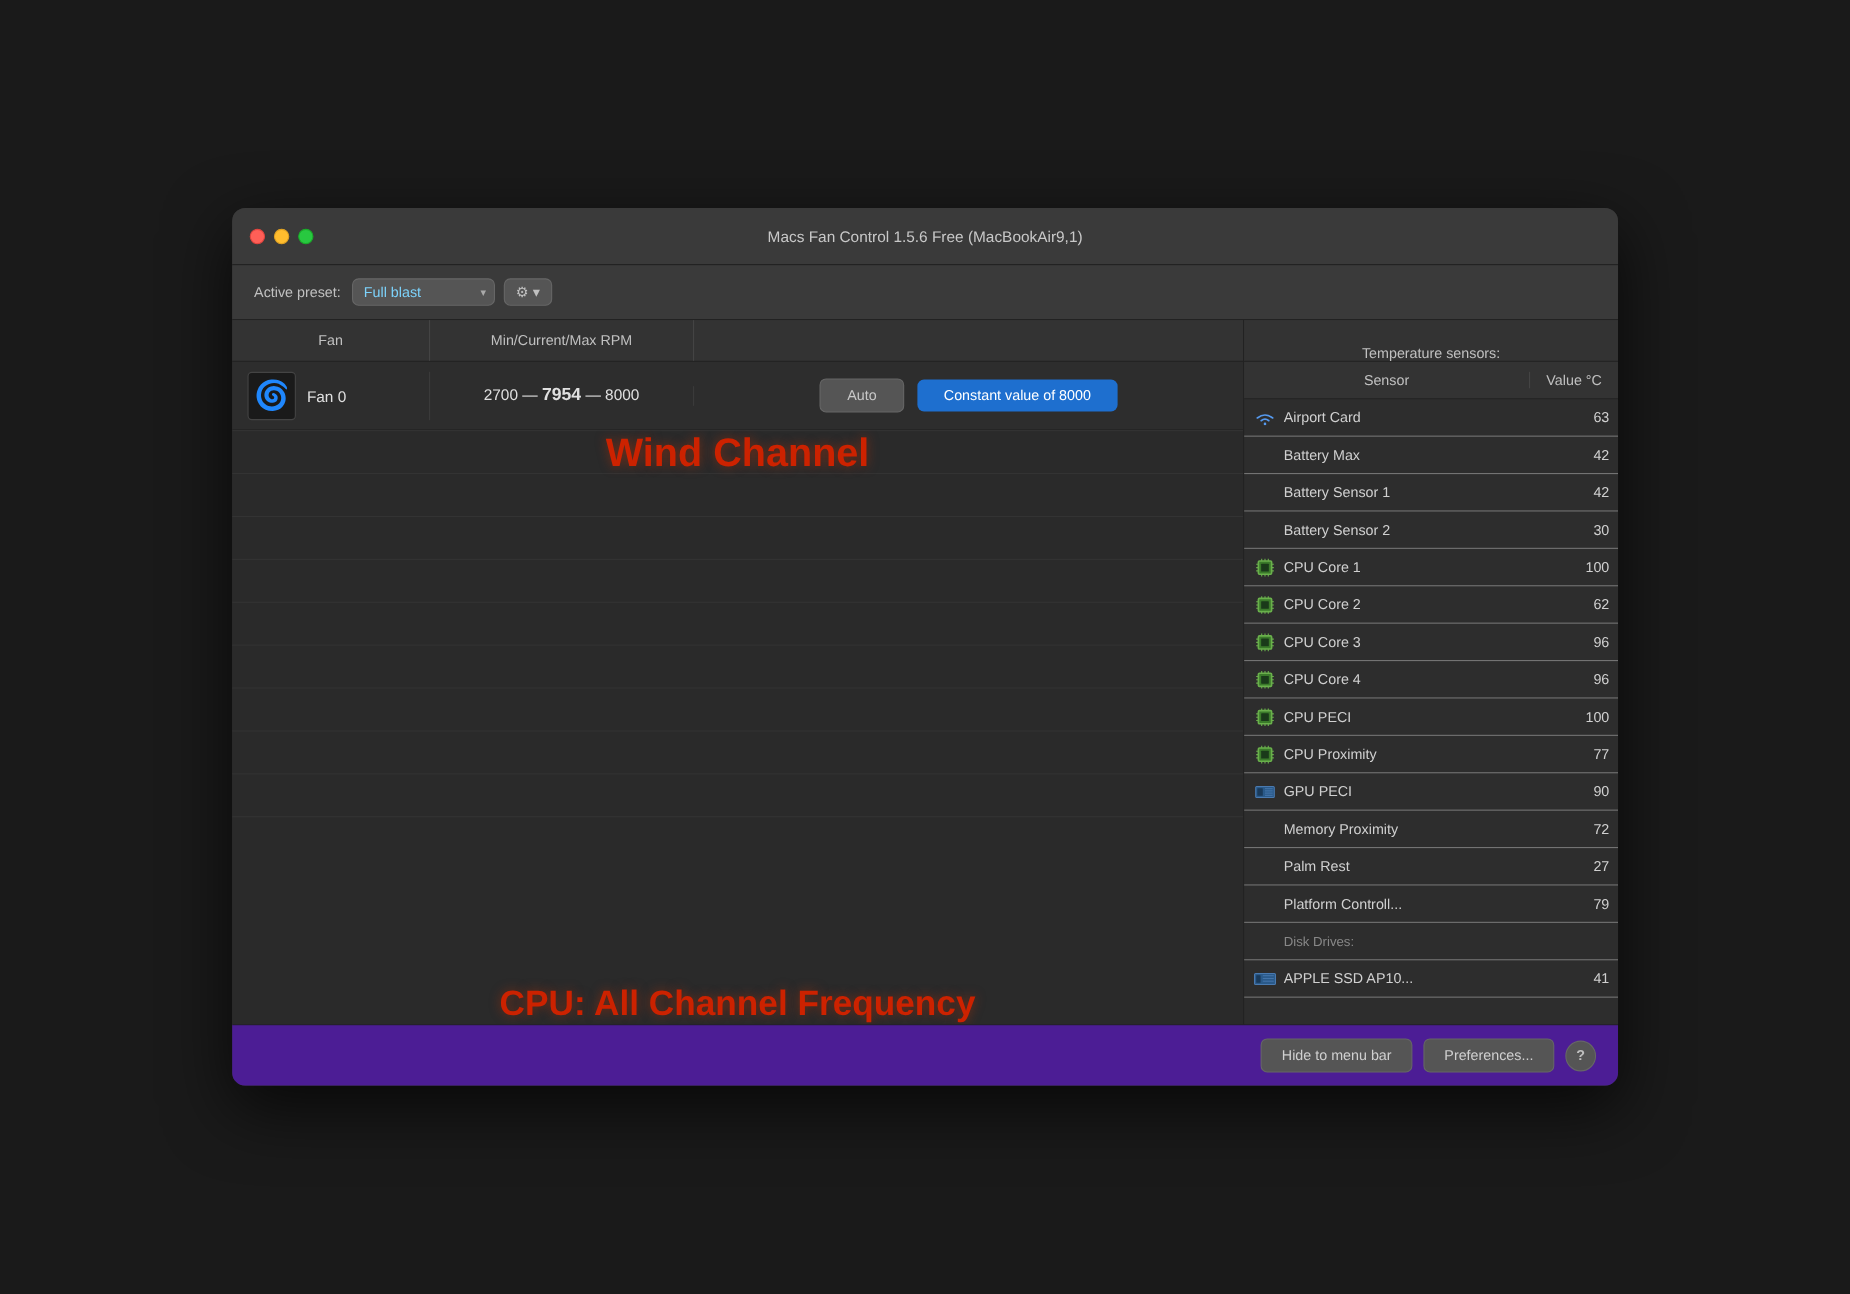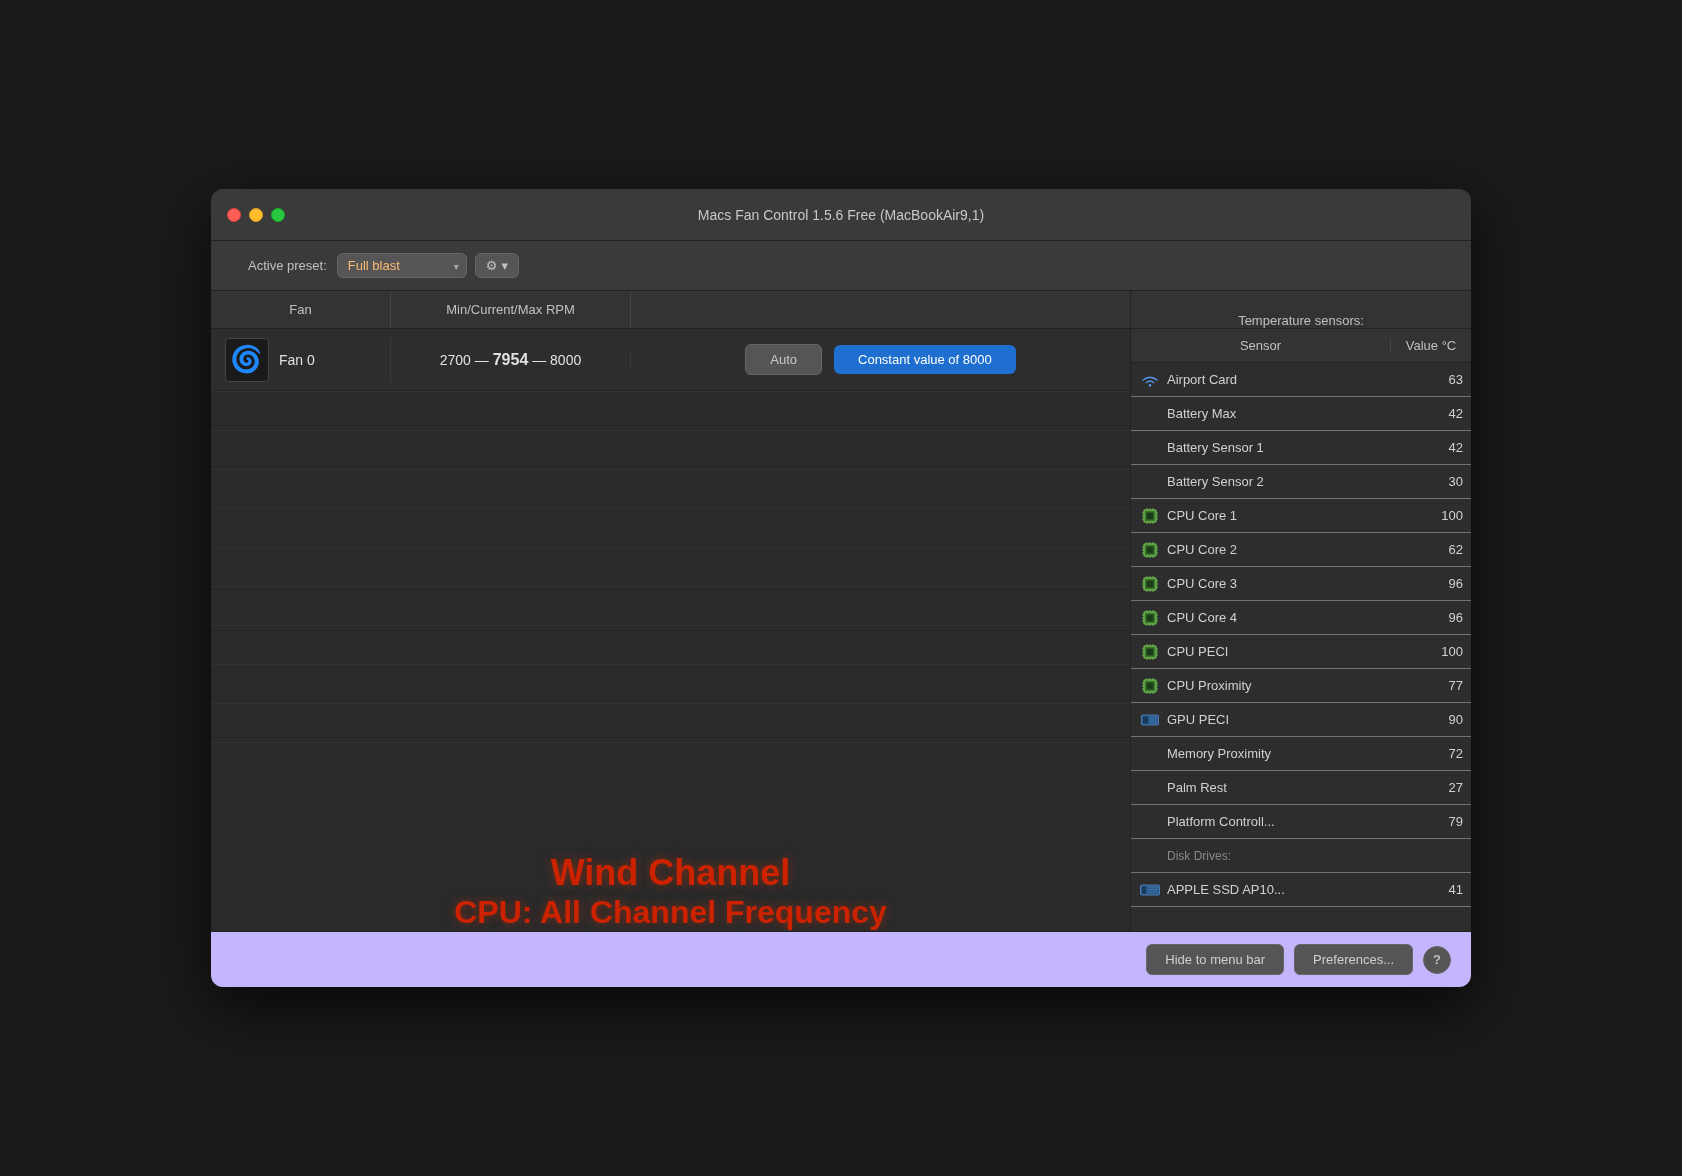--- a/index.html
+++ b/index.html
@@ -53,35 +53,35 @@
 
     .titlebar-title {
       color: #c8c8c8;
       font-size: 14px;
       font-weight: 500;
     }
 
     
     .toolbar {
       background: #3a3a3a;
-      padding: 12px 37px;
+      padding: 12px 20px;
       display: flex;
       align-items: center;
       border-bottom: 1px solid #222;
     }
 
     .toolbar-label {
       color: #c0c0c0;
       font-size: 13px;
       margin-right: 10px;
     }
 
     .preset-select {
       background: #555;
-      color: #fdba74;
+      color: #7dd3fc;
       border: 1px solid #666;
       border-radius: 6px;
       padding: 4px 28px 4px 10px;
       font-size: 13px;
       appearance: none;
       -webkit-appearance: none;
       cursor: pointer;
       min-width: 130px;
       position: relative;
     }
@@ -253,21 +253,21 @@
       padding: 7px 24px;
       font-size: 13px;
       cursor: pointer;
     }
 
     
     .fan-viz {
       flex: 1;
       display: flex;
       align-items: center;
-      justify-content: flex-end;
+      justify-content: space-between;
       flex-direction: column;
       background: #2a2a2a;
       position: relative;
       overflow: hidden;
     }
 
     .fan-viz-lines {
       position: absolute;
       top: 0; left: 0; right: 0; bottom: 0;
     }
@@ -380,21 +380,21 @@
       font-weight: 500;
     }
 
     .sensor-row.section-label .sensor-name {
       color: #888;
       font-size: 12px;
     }
 
     
     .footer {
-      background: #c4b5fd;
+      background: #4c1d95;
       border-top: 1px solid #222;
       padding: 12px 20px;
       display: flex;
       align-items: center;
       justify-content: flex-end;
       gap: 10px;
     }
 
     .btn-footer {
       background: #555;

